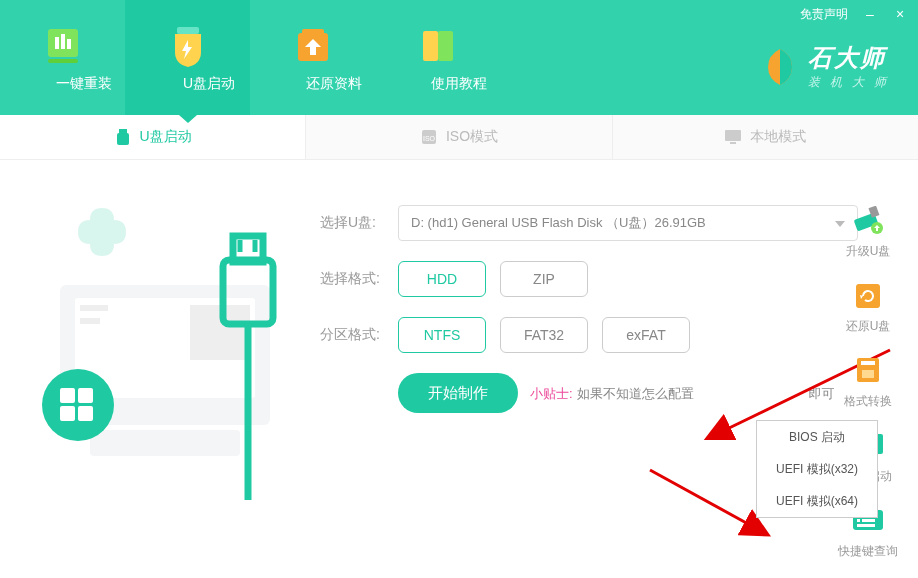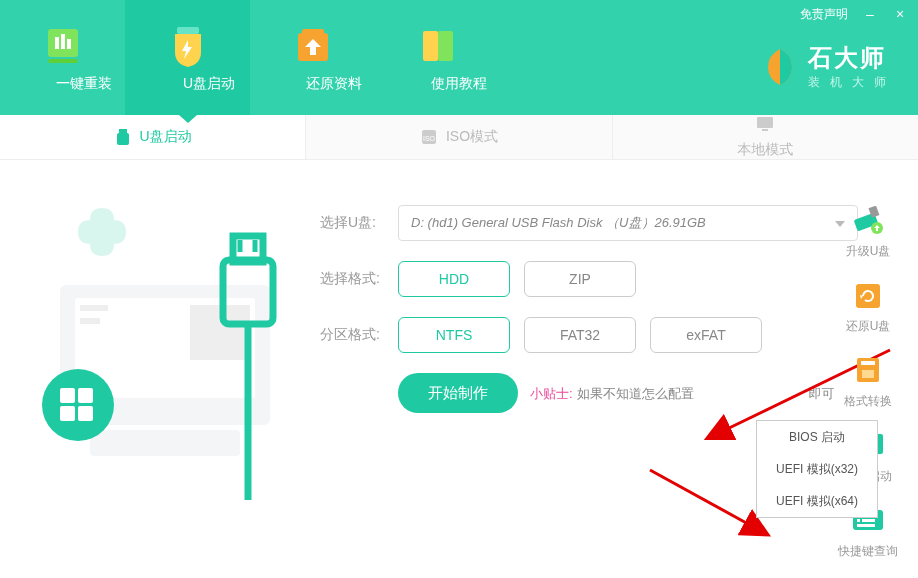--- a/index.html
+++ b/index.html
@@ -10,44 +10,44 @@
 .header-tab { width: 125px; display: flex; flex-direction: column; align-items: center; justify-content: center; gap: 6px; cursor: pointer; position: relative; }
 .header-tab.active { background: #1fc9a2; }
 .header-tab.active::after { content: ''; position: absolute; bottom: -8px; left: 50%; transform: translateX(-50%); border-left: 9px solid transparent; border-right: 9px solid transparent; border-top: 8px solid #1fc9a2; }
 .header-tab .icon-box { width: 46px; height: 46px; display: flex; align-items: center; justify-content: center; }
 .header-tab span { color: #fff; font-size: 14px; margin-left: 43px; }
 
 .header-right { position: absolute; right: 0; top: 0; display: flex; align-items: center; height: 28px; gap: 14px; padding-right: 10px; }
 .header-right .link { color: #fff; font-size: 12px; cursor: pointer; }
 .win-btn { color: #fff; font-size: 14px; cursor: pointer; width: 16px; text-align: center; }
 
-.brand { position: absolute; right: 22px; top: 42px; display: flex; align-items: center; gap: 8px; }
+.brand { position: absolute; right: 22px; top: 42px; display: flex; align-items: center; gap: 8px; font-style: italic; }
 .brand-logo { width: 40px; height: 40px; }
 .brand-text { display: flex; flex-direction: column; }
 .brand-title { color: #fff; font-size: 24px; font-weight: bold; letter-spacing: 2px; }
 .brand-sub { color: #c5f4e9; font-size: 12px; letter-spacing: 10px; }
 
 .mode-tabs { display: flex; height: 45px; border-bottom: 1px solid #eee; }
 .mode-tab { flex: 1; display: flex; align-items: center; justify-content: center; gap: 8px; cursor: pointer; font-size: 14px; border-right: 1px solid #eee; }
-.mode-tab:last-child { border-right: none; flex-direction: column; }
+.mode-tab:last-child { border-right: none; }
 .mode-tab.active { color: #1fc9a2; }
 .mode-tab.inactive { color: #bbb; background: #fafafa; }
 .mini-icon { width: 18px; height: 18px; display: inline-flex; align-items: center; justify-content: center; }
 
 .body-area { position: relative; height: 418px; }
 
 .left-illust { position: absolute; left: 30px; top: 30px; width: 260px; height: 320px; }
 
 .form { position: absolute; left: 320px; top: 45px; width: 560px; }
 .form-row { display: flex; align-items: center; margin-bottom: 20px; }
 .form-label { color: #999; font-size: 14px; width: 78px; }
-.select-box { flex: 1; max-width: 460px; height: 36px; border: 1px solid #ddd; border-radius: 4px; display: flex; align-items: center; padding: 0 12px; color: #888; font-size: 13px; position: relative; cursor: pointer; font-family: monospace; font-style: italic; }
+.select-box { flex: 1; max-width: 460px; height: 36px; border: 1px solid #ddd; border-radius: 4px; display: flex; align-items: center; padding: 0 12px; color: #888; font-size: 13px; position: relative; cursor: pointer; font-family: monospace; }
 .select-box::after { content: ''; position: absolute; right: 12px; top: 15px; border-left: 5px solid transparent; border-right: 5px solid transparent; border-top: 6px solid #bbb; }
 .opt-group { display: flex; gap: 14px; }
-.opt-btn { width: 112px; height: 36px; border: 1px solid #ccc; border-radius: 6px; background: #fff; color: #888; font-size: 14px; cursor: pointer; }
+.opt-btn { width: 88px; height: 36px; border: 1px solid #ccc; border-radius: 6px; background: #fff; color: #888; font-size: 14px; cursor: pointer; }
 .opt-btn.sel { border-color: #1fc9a2; color: #1fc9a2; }
 
 .start-row { margin-top: 8px; display: flex; align-items: center; gap: 12px; margin-left: 78px; }
 .start-btn { width: 120px; height: 40px; border-radius: 20px; background: #1fc9a2; color: #fff; border: none; font-size: 15px; cursor: pointer; }
 .tip-label { color: #ec4899; font-size: 13px; }
 .tip-text { color: #888; font-size: 13px; }
 
 .bottom-tools { position: absolute; bottom: 18px; right: 20px; display: flex; gap: 20px; flex-direction: column; }
 .tool { display: flex; flex-direction: column; align-items: center; gap: 6px; cursor: pointer; }
 .tool-icon { width: 38px; height: 32px; display: flex; align-items: center; justify-content: center; }

